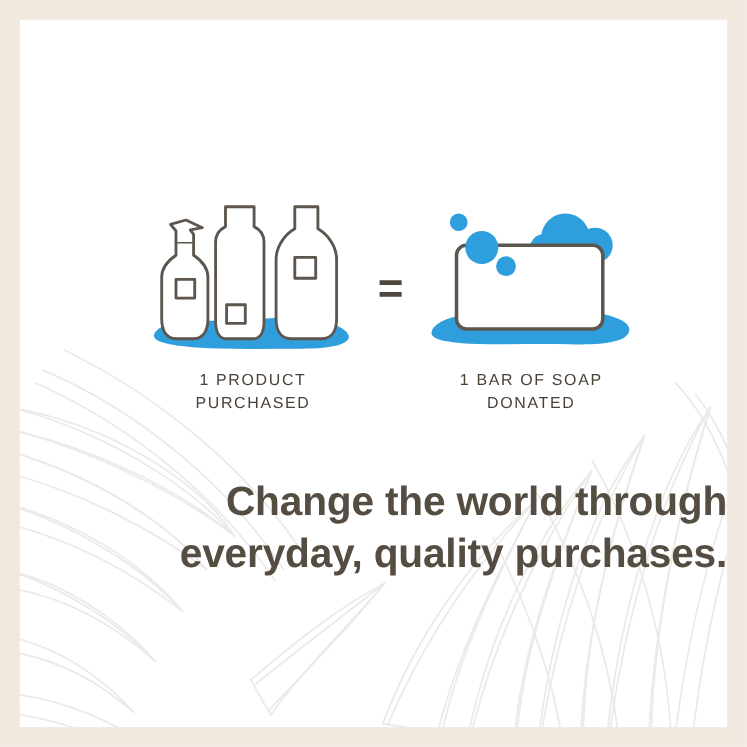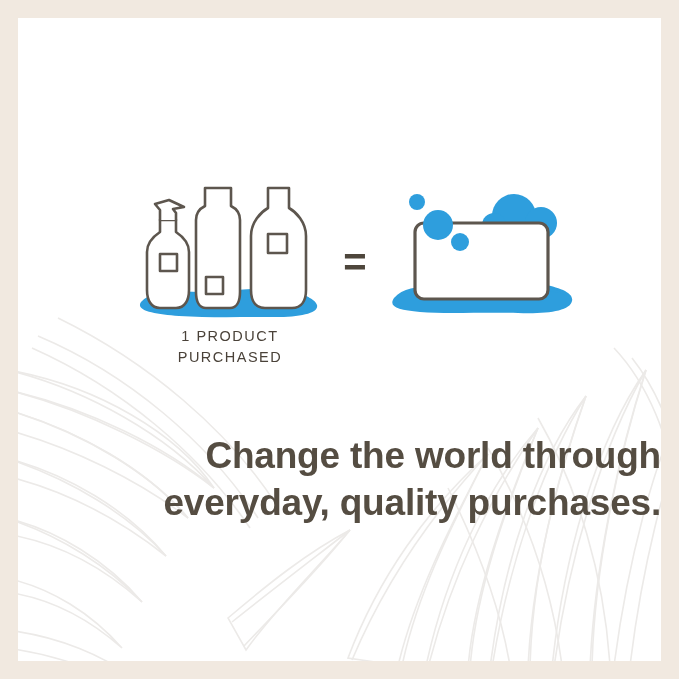--- a/index.html
+++ b/index.html
@@ -59,21 +59,21 @@
   #soap-block    { left: 330px; width: 270px; }
 
   .icon-art {
     height: 140px;
     display: flex;
     align-items: flex-end;
     justify-content: center;
   }
 
   .icon-caption {
-    margin-top: 6px;
+    margin-top: 16px;
     color: #4a4239;
     font-size: 14.5px;
     letter-spacing: 1.5px;
     line-height: 1.45;
     font-weight: 400;
     white-space: pre-line;
     text-align: center;
   }
 
   #equals-sign {
@@ -213,20 +213,22 @@
 
             <rect x="27" y="43" width="133" height="76" rx="9" ry="9" fill="#ffffff" stroke="#5d564e" stroke-width="3.2"></rect>
 
             <g fill="#2e9edd">
               <circle cx="50" cy="45" r="15"></circle>
               <circle cx="29" cy="22" r="8"></circle>
               <circle cx="72" cy="62" r="9"></circle>
             </g>
           </svg>
         </div>
+        <div class="icon-caption">1 BAR OF SOAP
+DONATED</div>
       </div>
     </div>
 
     <div id="headline">Change the world through
 everyday, quality purchases.</div>
 
   </div>
 </div>
 
 </body></html>

